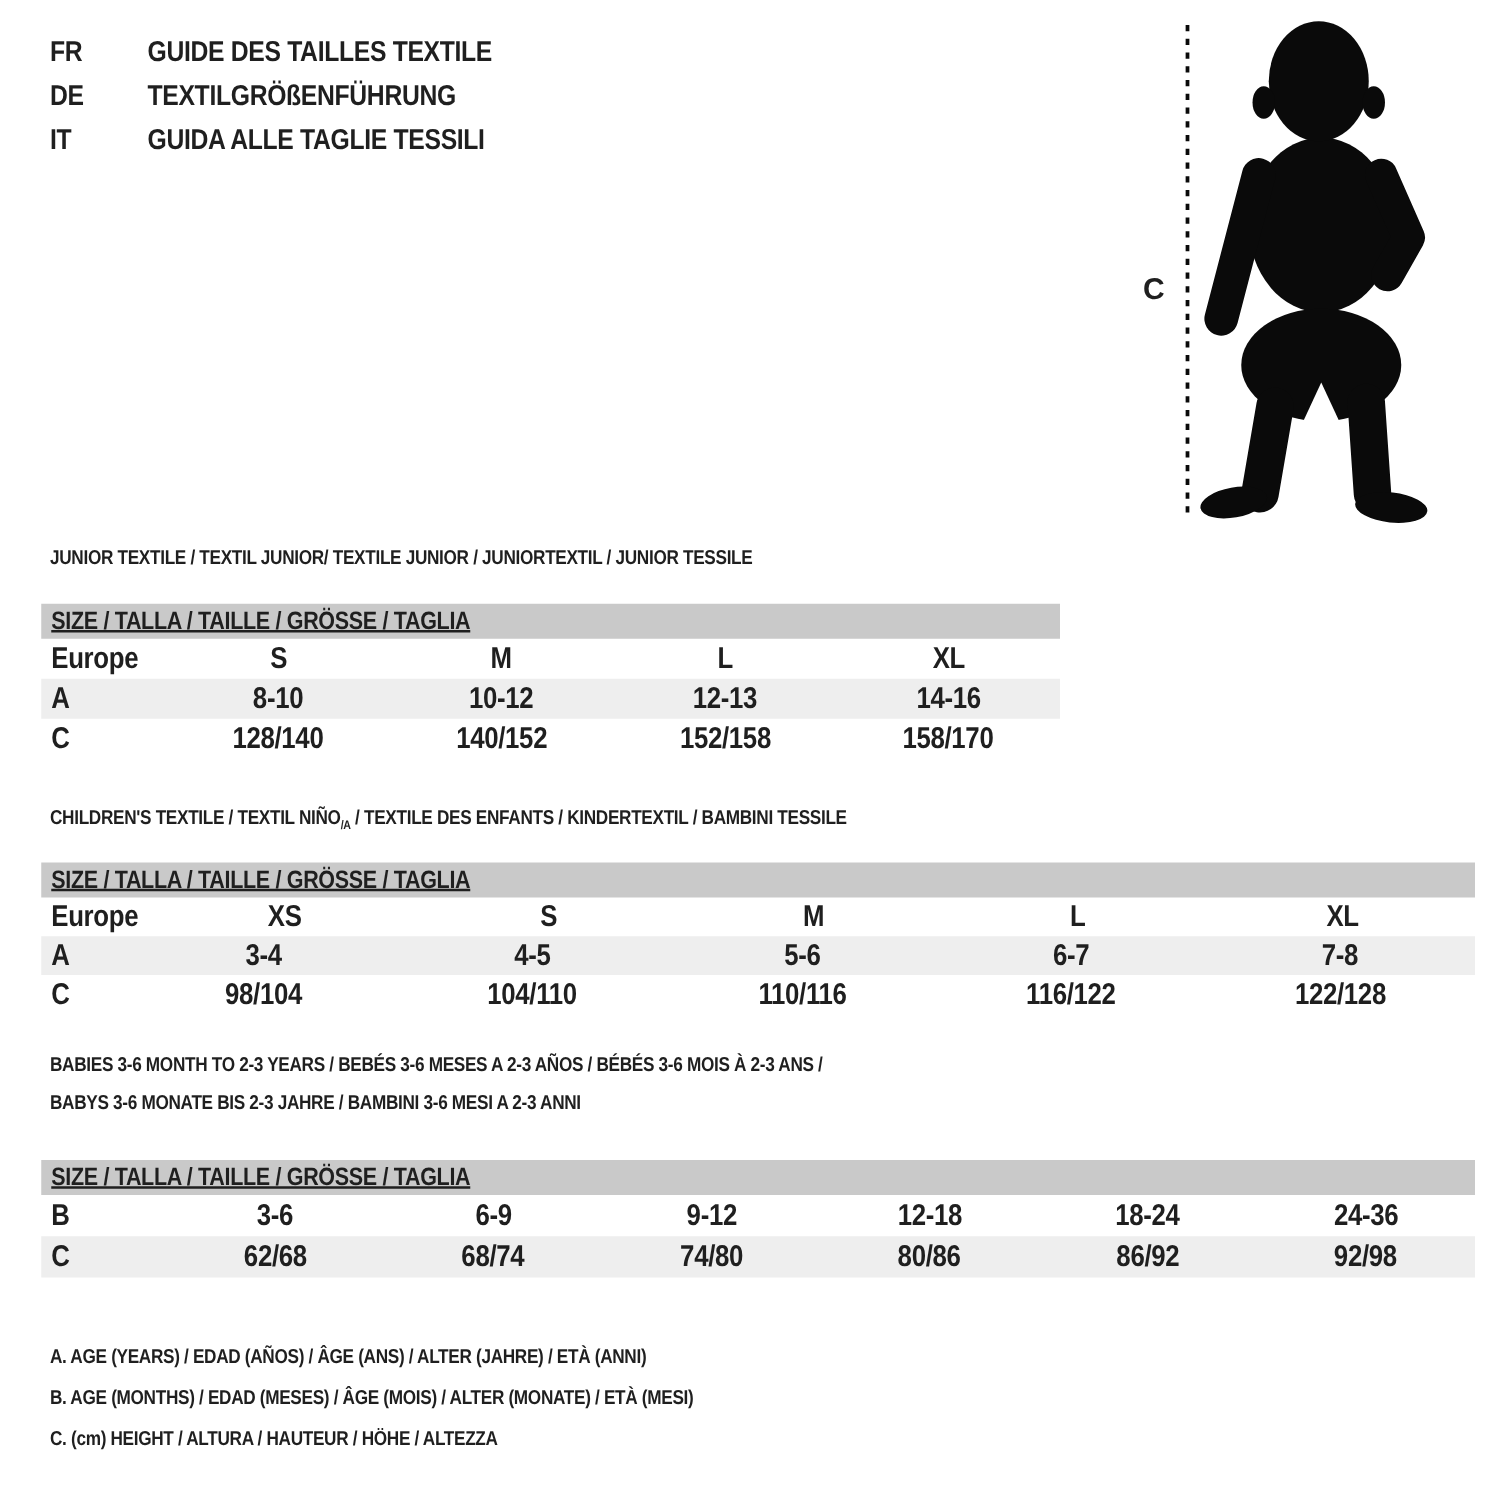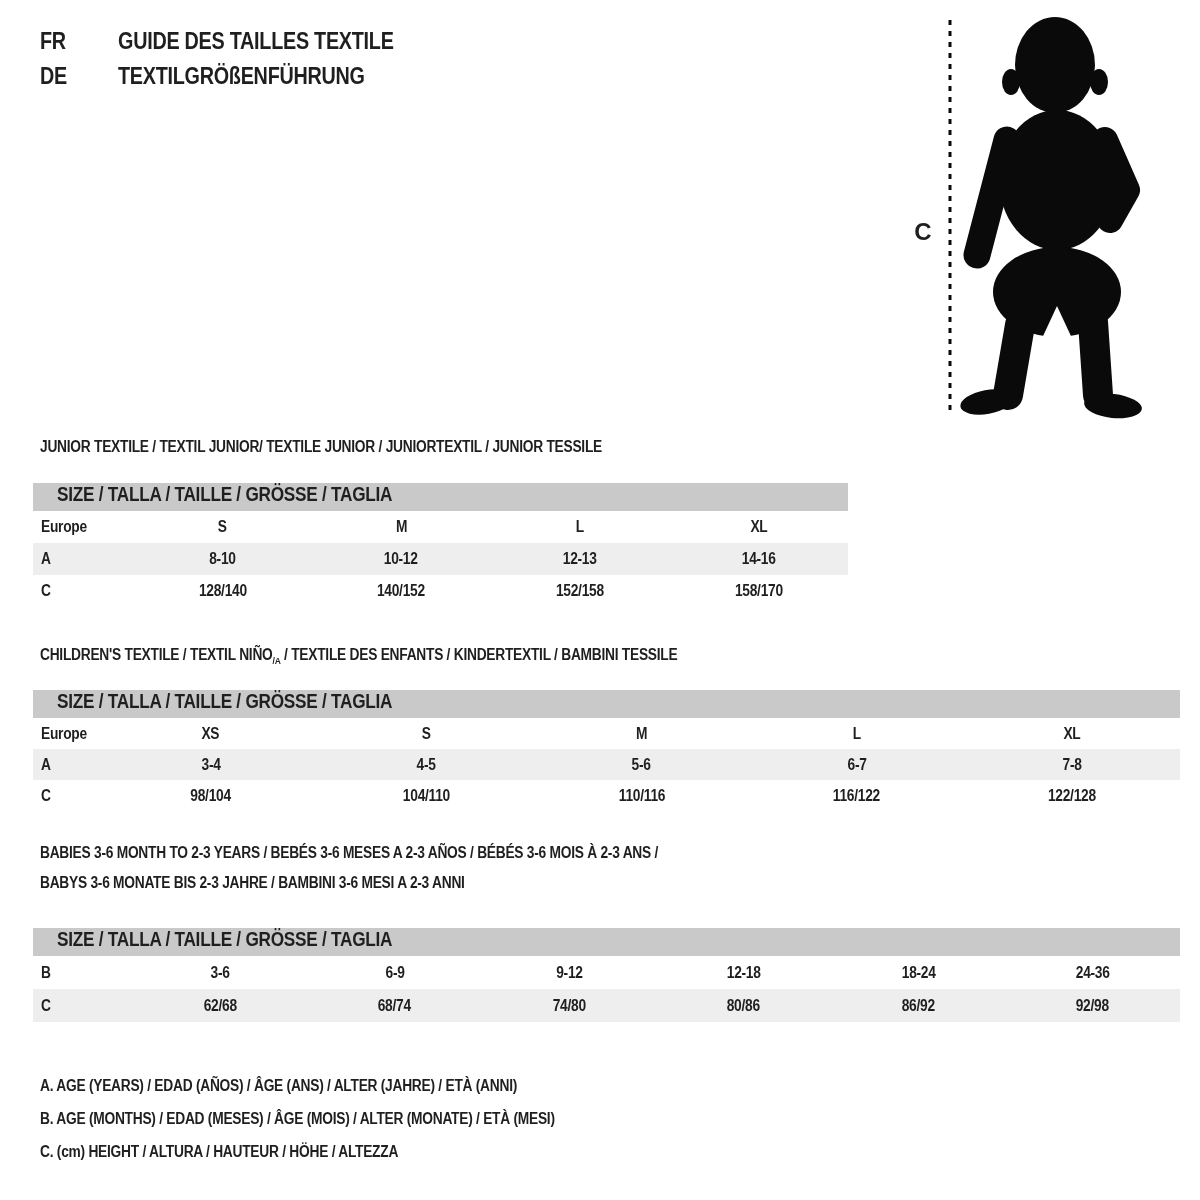--- a/index.html
+++ b/index.html
@@ -19,23 +19,23 @@
   .c-label{position:absolute;left:905px;top:218px;width:36px;text-align:center;font-size:24px;}
   
   .sec-title{position:absolute;left:40px;font-size:16px;line-height:30px;}
   #title0{top:432px;} #title1{top:640px;} #title2{top:838px;}
   .subscript{font-size:.62em;position:relative;top:4px;}
   
   .size-table{position:absolute;left:33px;}
   #table0{top:483px;width:815px;}
   #table1{top:690px;width:1147px;}
   #table2{top:928px;width:1147px;}
-  .thead{background:var(--hdr,#c9c9c9);height:28px;display:flex;align-items:flex-start;
-         padding-left:24px;font-size:20px;}
-  .trow{display:flex;align-items:center;font-size:16px;}
+  .thead{background:var(--hdr,#c9c9c9);height:28px;display:flex;align-items:center;
+         padding-left:8px;font-size:20px;text-decoration:underline;}
+  .trow{display:flex;align-items:center;font-size:24px;}
   #table0 .trow{height:32px;}
   #table1 .trow{height:31px;}
   #table2 .trow{height:33px;}
   .trow.shaded{background:var(--alt,#eeeeee);}
   .c0{flex:0 0 100px;padding-left:8px;box-sizing:border-box;}
   #table1 .c0{flex:0 0 70px;}
   .cell{flex:1;text-align:center;}
   .cell .cond{transform-origin:50% 50%;}
   
   .legend{position:absolute;left:40px;top:1069px;}
@@ -47,20 +47,24 @@
 <div class="page" style="--bg: #ffffff; --txt: #1f1f1f; --hdr: #c9c9c9; --alt: #eeeeee; --sil: #0a0a0a;">
 
   <div class="lang-list" id="langs">
       <div class="lang-row">
         <span class="code cond">FR</span>
         <span class="lbl cond">GUIDE DES TAILLES TEXTILE</span>
       </div>
       <div class="lang-row">
         <span class="code cond">DE</span>
         <span class="lbl cond">TEXTILGRÖßENFÜHRUNG</span>
+      </div>
+      <div class="lang-row">
+        <span class="code cond">IT</span>
+        <span class="lbl cond">GUIDA ALLE TAGLIE TESSILI</span>
       </div>
     </div>
 
   <svg class="figure-svg" width="250" height="415" viewBox="0 0 250 415">
     <line x1="45" y1="10" x2="45" y2="405" stroke="currentColor" stroke-width="3" stroke-dasharray="5 6"></line>
     <g fill="currentColor" stroke="none">
       <ellipse cx="152" cy="170" rx="58" ry="70"></ellipse>
       <line x1="102" y1="130" x2="72" y2="245" stroke="currentColor" stroke-width="27" stroke-linecap="round"></line>
       <polyline points="200,130 222,180 205,210" fill="none" stroke="currentColor" stroke-width="26" stroke-linecap="round" stroke-linejoin="round"></polyline>
       <ellipse cx="152" cy="282" rx="64" ry="45"></ellipse>

